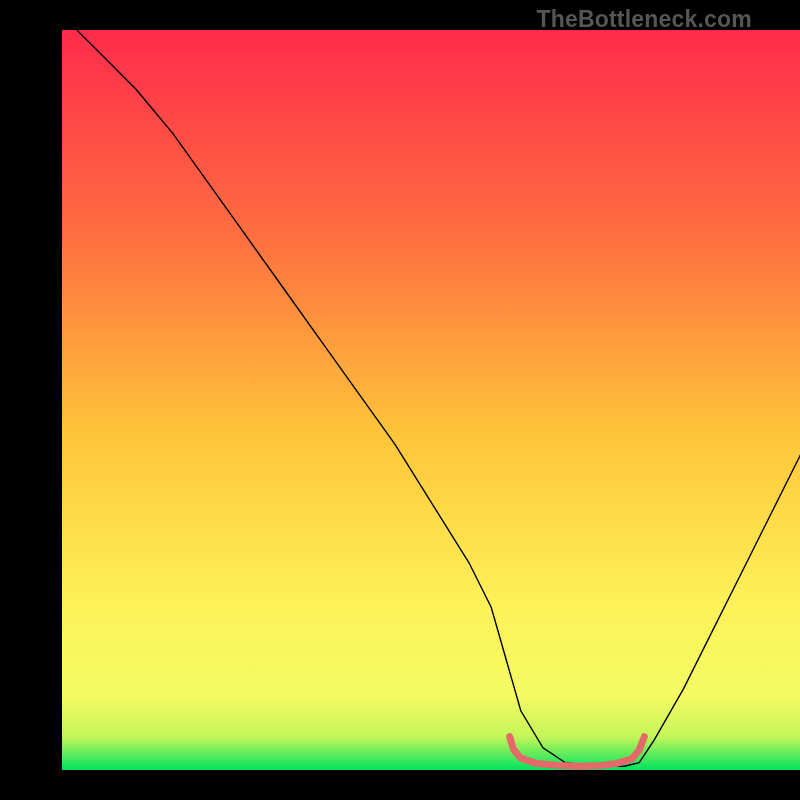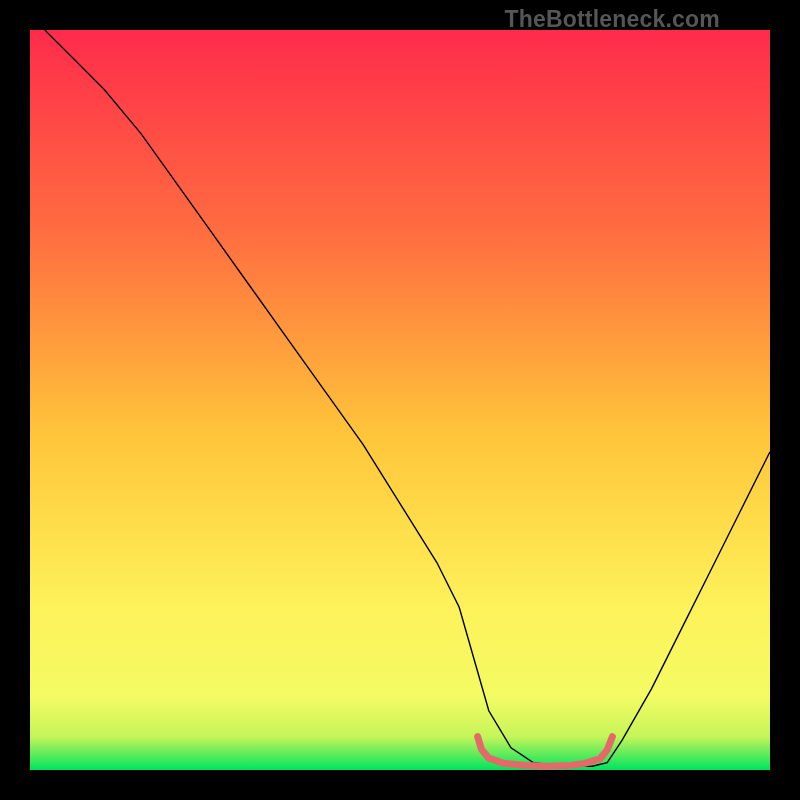--- a/index.html
+++ b/index.html
@@ -2,20 +2,21 @@
 <html><head>
 <meta charset="utf-8">
 <style>
   * { margin: 0; padding: 0; box-sizing: border-box; }
   html, body { width: 800px; height: 800px; background: #000; overflow: hidden; }
   .canvas {
     position: relative;
     width: 732px;
     height: 800px;
     background: #000;
+    margin-left: 32px;
   }
   .plot-area {
     position: absolute;
     left: 30px;
     top: 30px;
     width: 740px;
     height: 740px;
   }
   .watermark {
     position: absolute;

